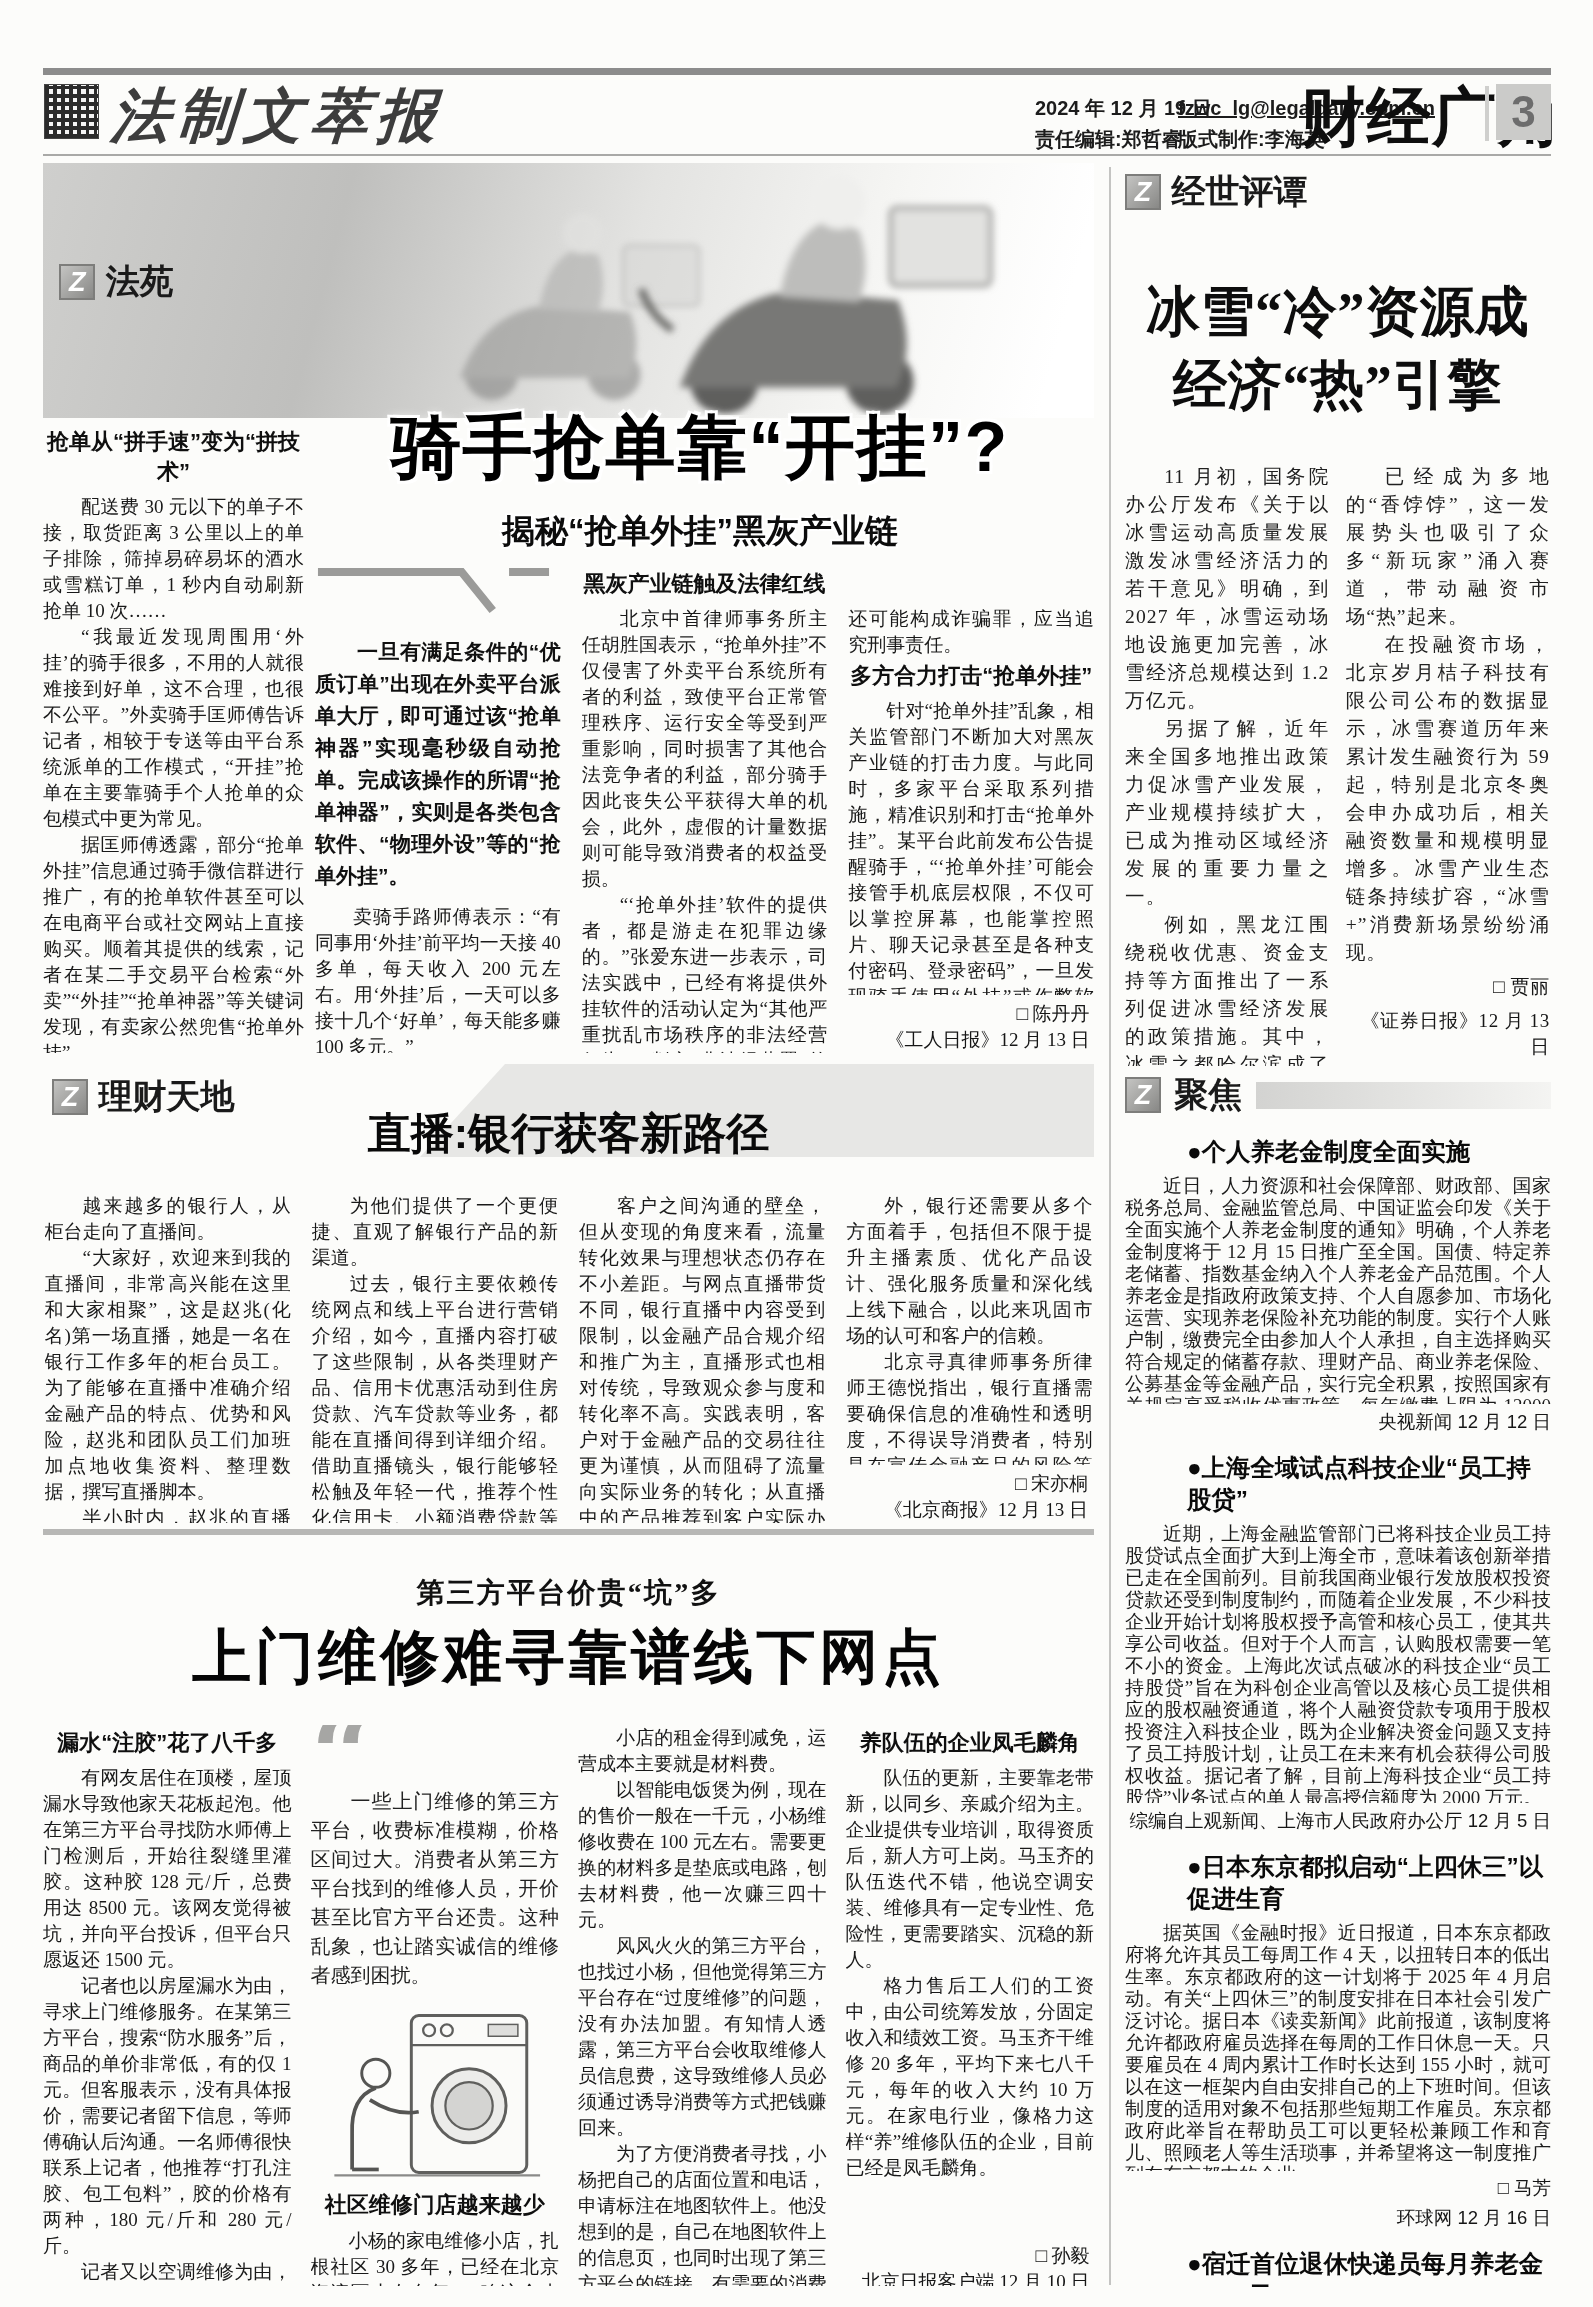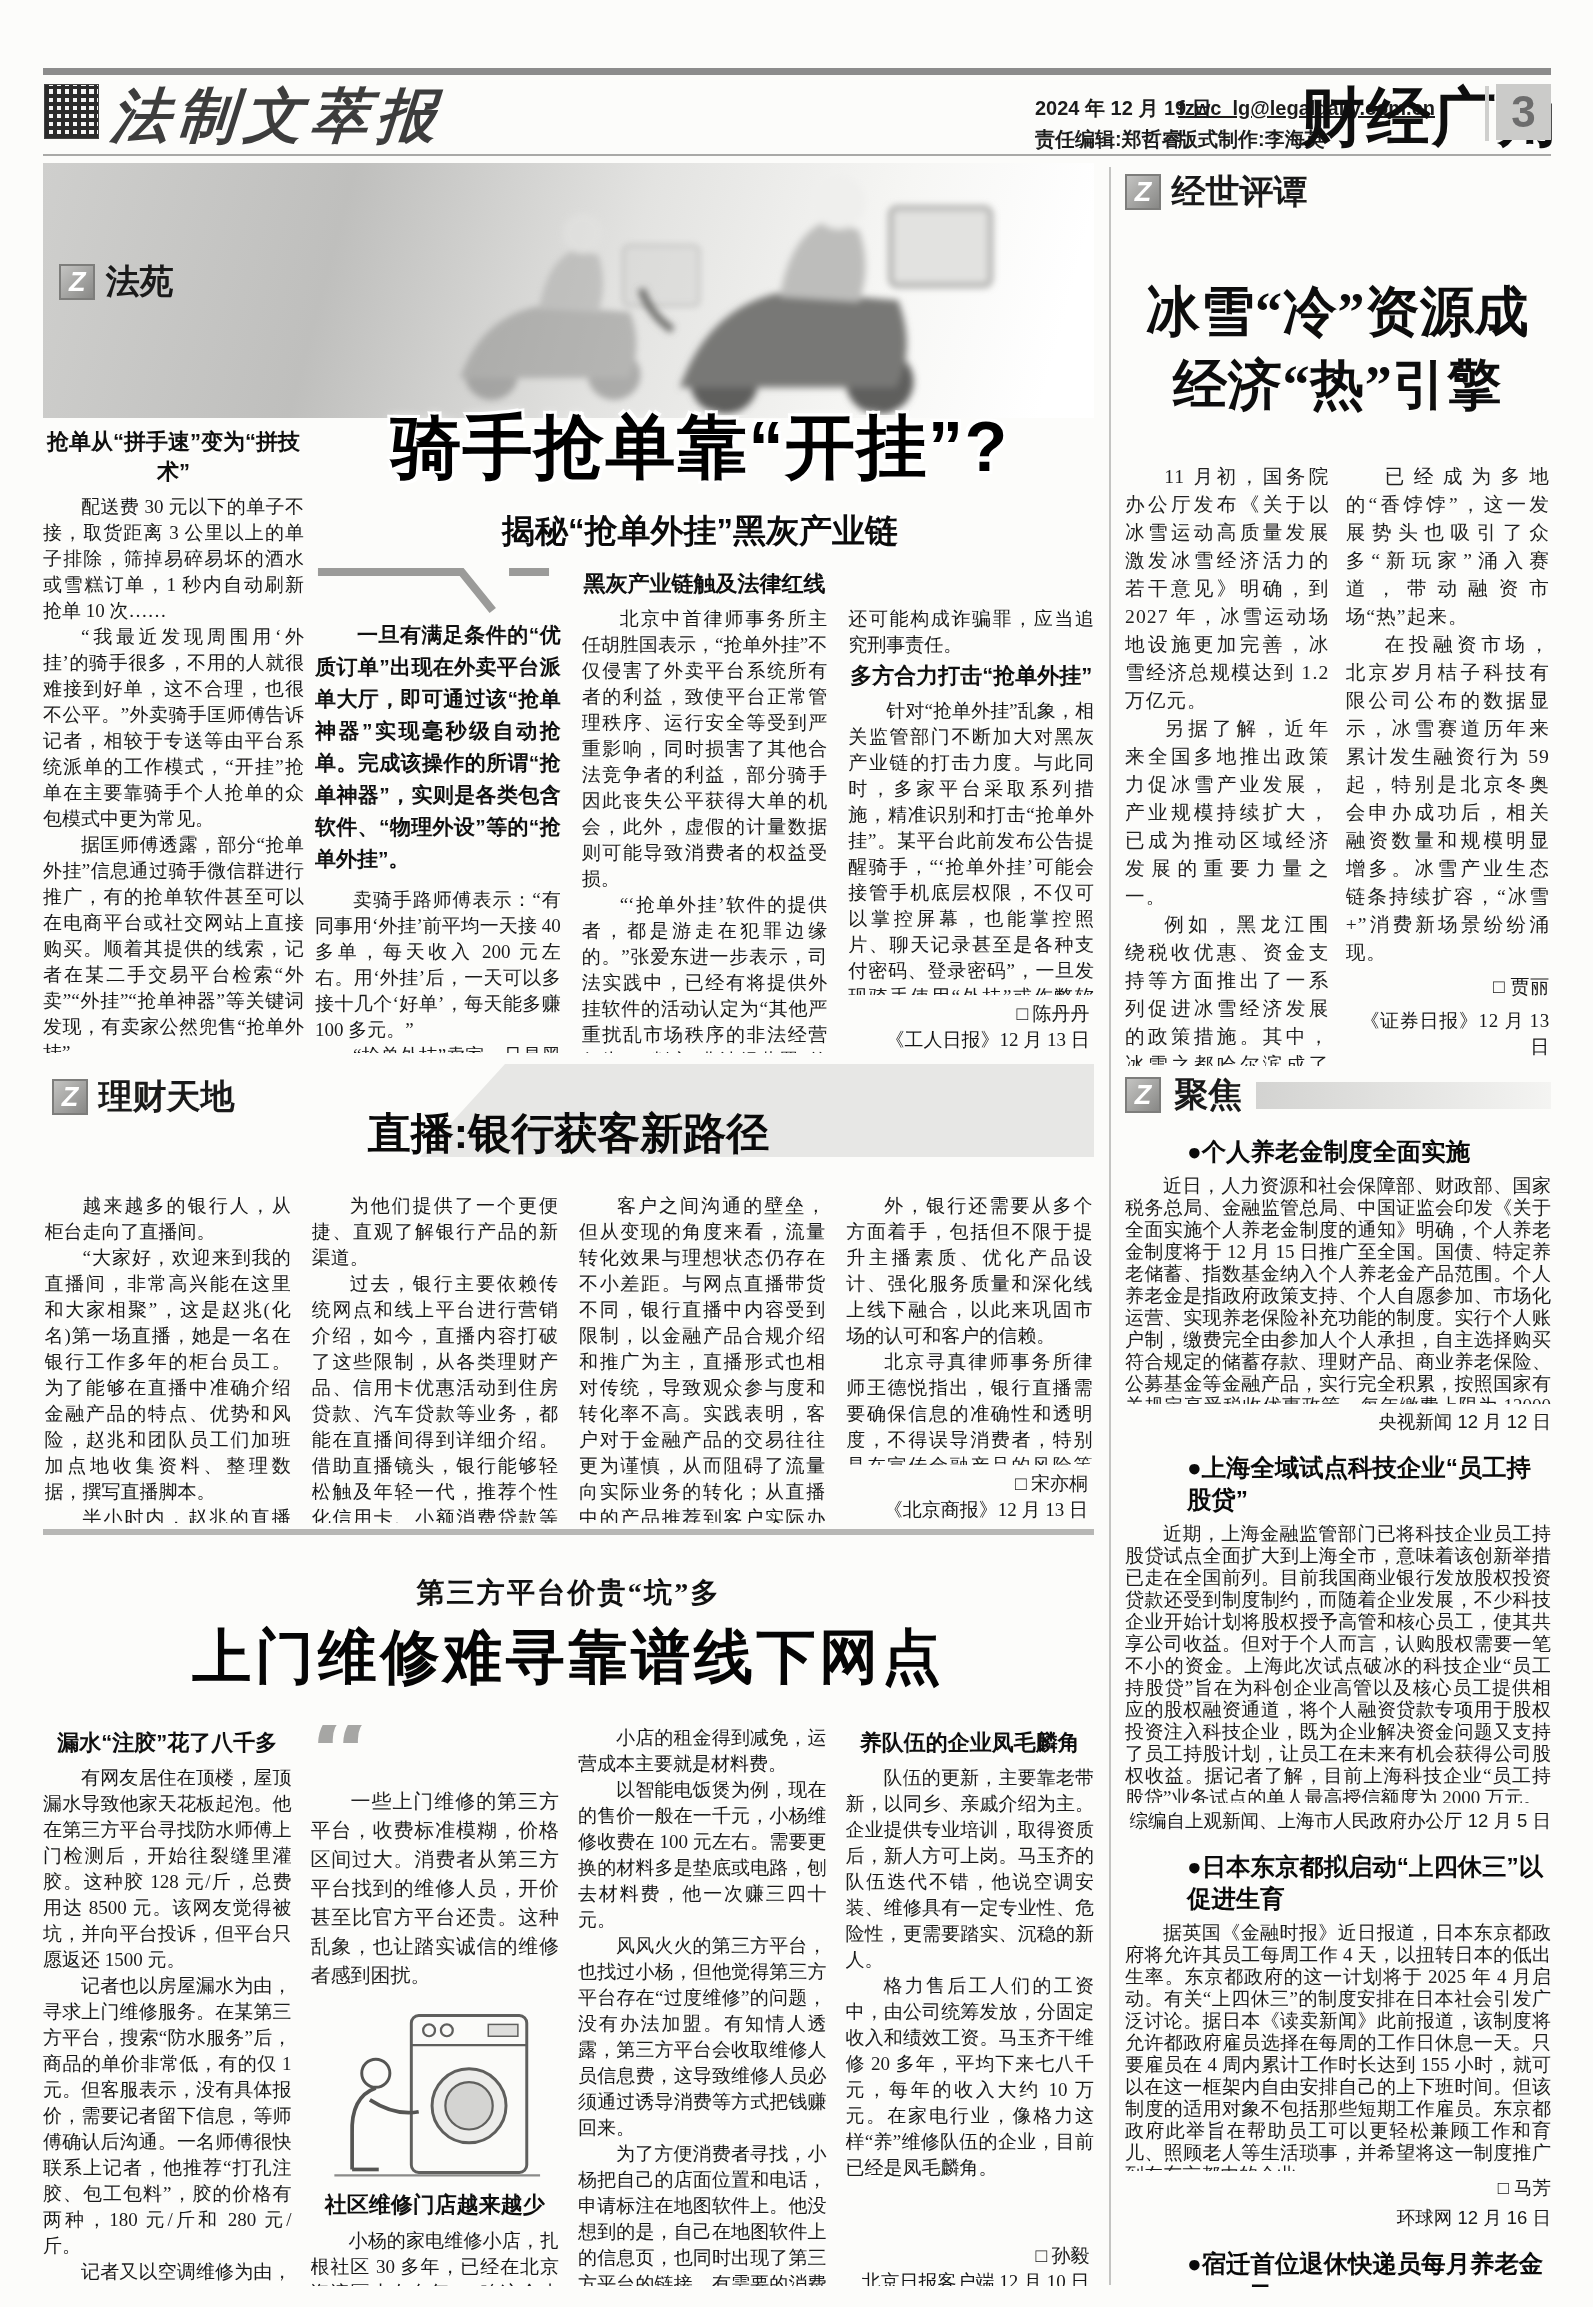--- a/index.html
+++ b/index.html
@@ -53,21 +53,21 @@
                  text-shadow:-3px -3px 0 #fff,3px -3px 0 #fff,-3px 3px 0 #fff,3px 3px 0 #fff,0 0 10.4px #fff; }
   .fy-subhead { position:absolute; left:263px; top:346px; width:788px; text-align:center;
                 font-family:"Liberation Sans",sans-serif; font-weight:600; font-size:33px; color:#0c0c0c;
                 text-shadow:-2.2px -2.2px 0 #fff,2.2px -2.2px 0 #fff,-2.2px 2.2px 0 #fff,2.2px 2.2px 0 #fff; }
   .fy-col1 { position:absolute; left:0; top:261px; width:261px; height:629px; overflow:hidden; }
   .fy-cols { position:absolute; left:272px; top:403px; width:779px; height:487px; display:flex; gap:21px; }
   .fy-col4 { display:flex; flex-direction:column;margin-top:40px; }
   .fill { flex:1; overflow:hidden; }
   .pullq { margin-bottom:12px; }
   .pq-text { font-family:"Liberation Sans",sans-serif; font-weight:700; font-size:21px;
-             line-height:32px; text-align:justify; text-indent:2em; color:#101010; }
+             line-height:32px; text-align:justify; text-indent:2em; color:#101010;margin-top:17px; }
 
   
   .sec-js { left:1125px; top:169px; width:425px; height:897px; overflow:hidden; }
   .js-head { margin-top:61px; text-align:center; font-weight:900; font-size:54px; letter-spacing:0.7px; color:#0d0d0d; }
   .js-cols { margin-top:41px; display:flex; gap:16.3px; height:740px; }
   .js-col { flex:1; overflow:hidden; }
   .js-col .para { font-size:19.6px; line-height:28px; letter-spacing:1.1px; color:#202020; }
   .js-by { text-align:right; font-size:19px; letter-spacing:0.7px; margin-top:7.4px; }
   .js-photo { width:100%; height:216px; margin-top:12px; display:block; }
 

